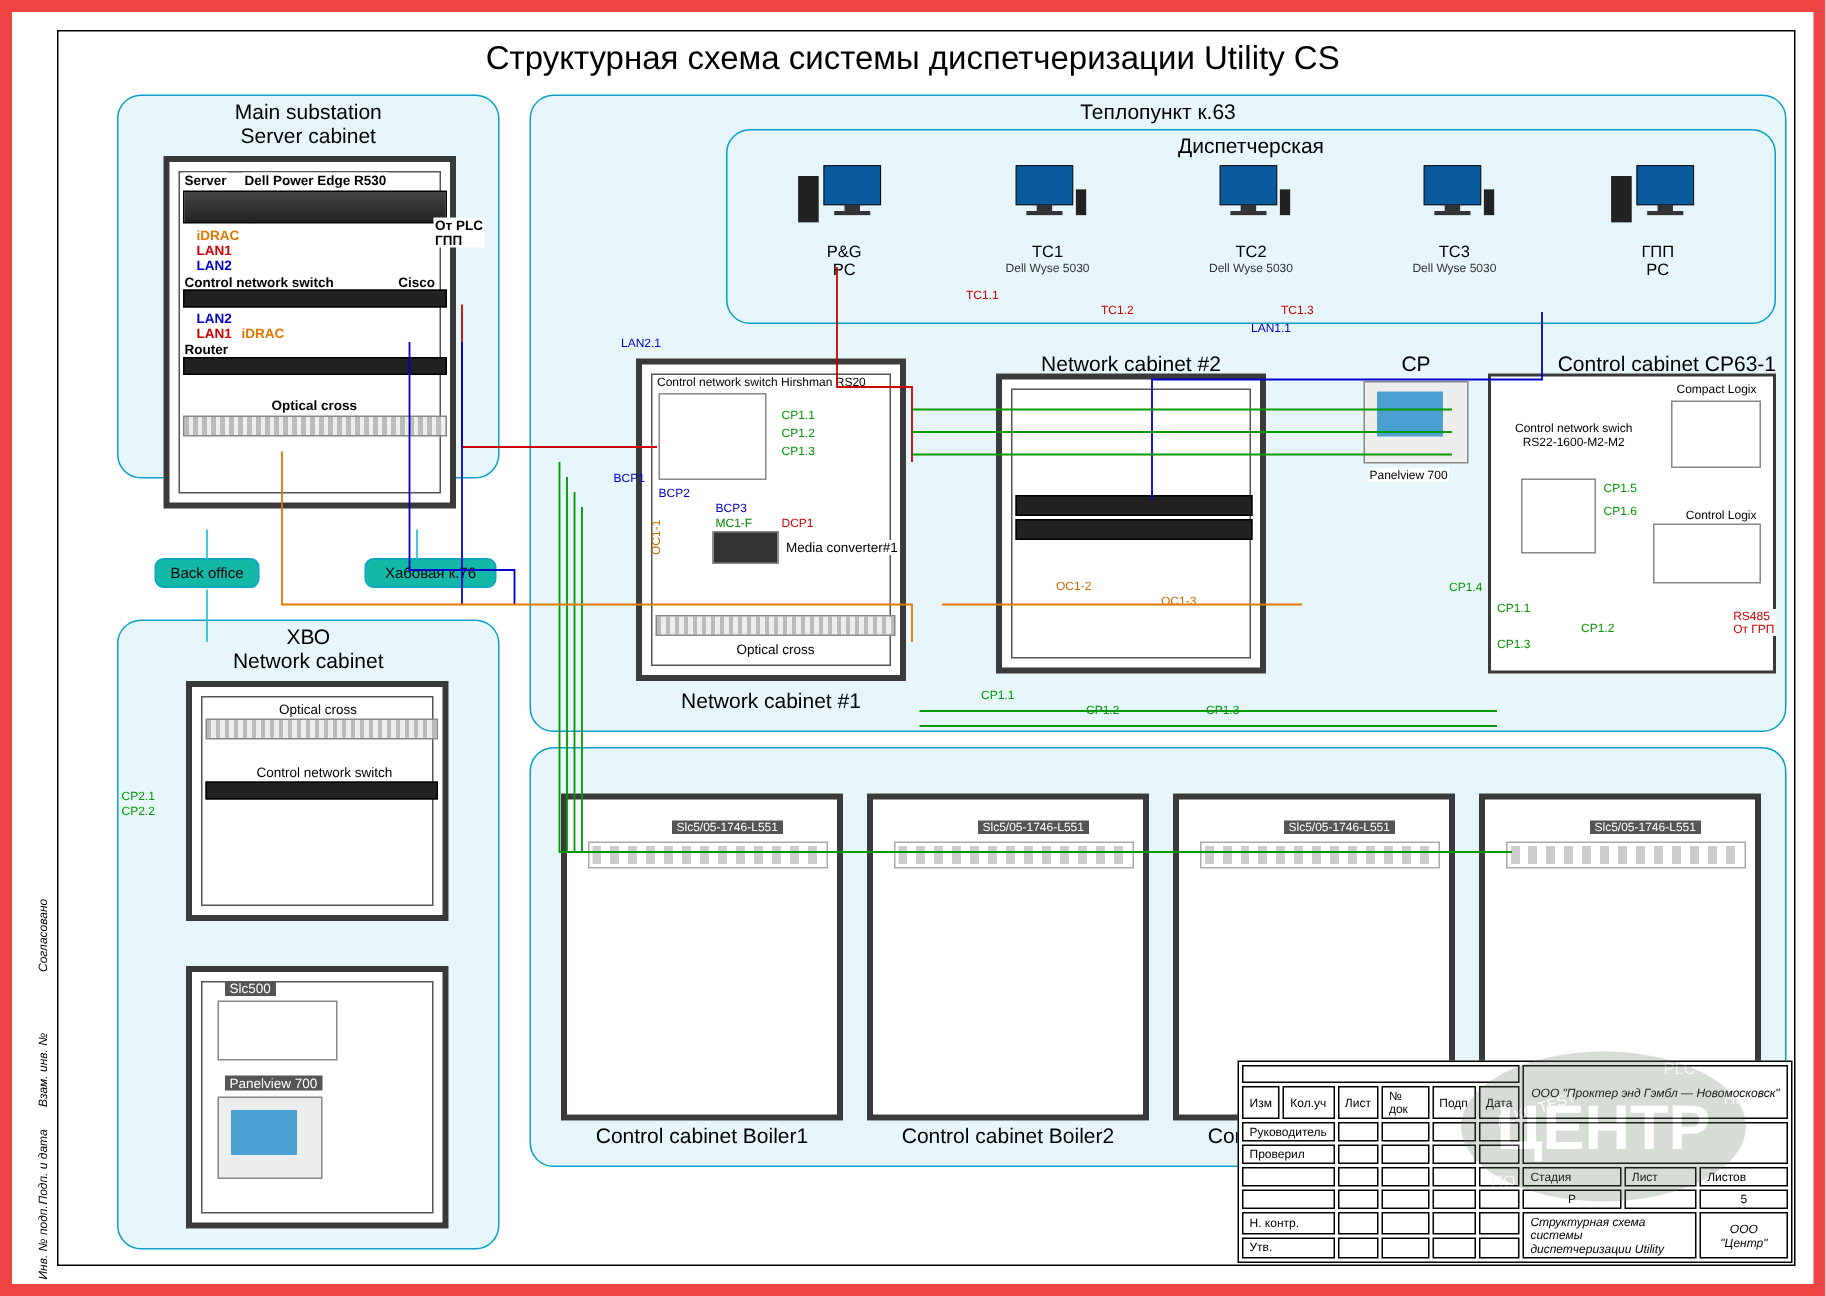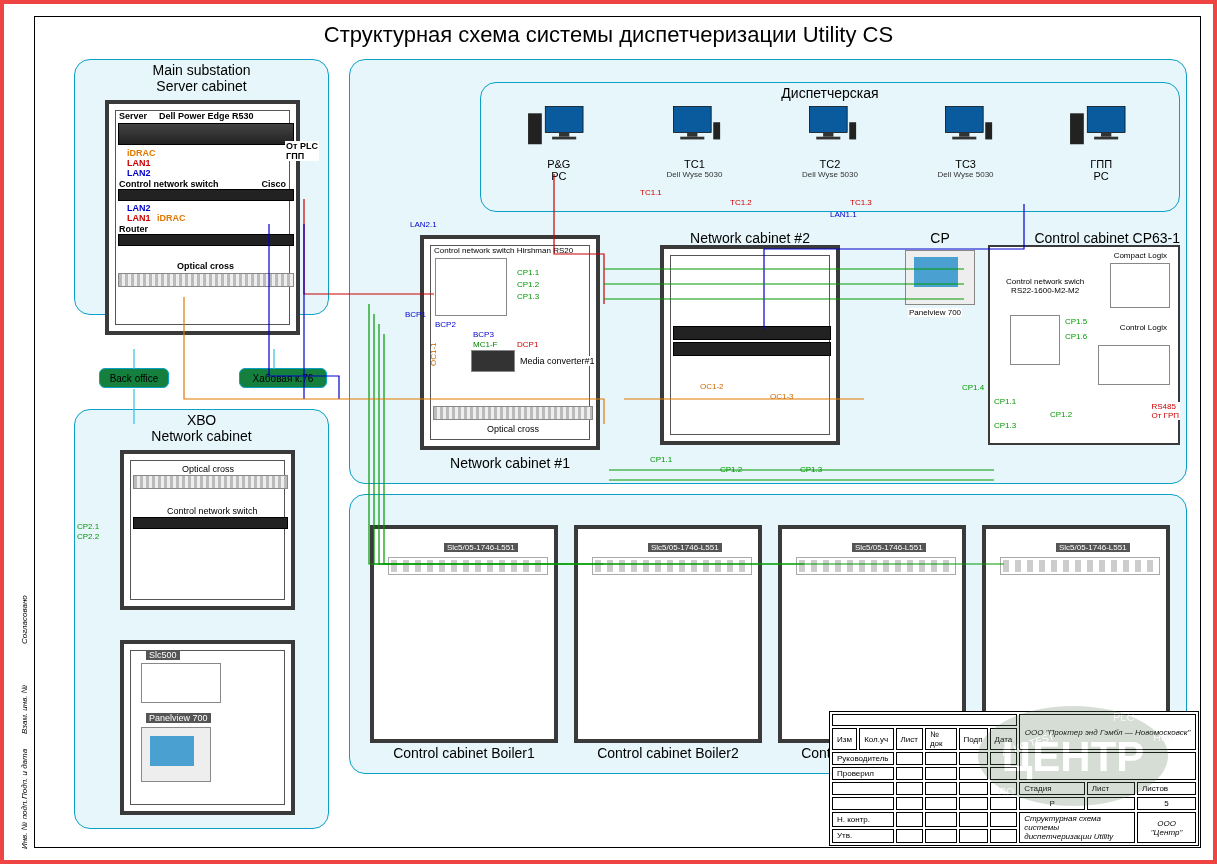--- a/index.html
+++ b/index.html
@@ -1,27 +1,27 @@
 <!DOCTYPE html>
 <html><head>
 <meta charset="utf-8">
 <style>
   * { box-sizing: border-box; margin: 0; padding: 0; }
   body { font-family: Arial, sans-serif; background: #fff; }
-  .page { position: relative; width: 1217px; height: 864px; border: 4px solid #ef4444; }
+  .page { position: relative; width: 1217px; height: 864px; border: 8px solid #ef4444; }
   .inner-frame { position: absolute; top: 12px; left: 30px; right: 12px; bottom: 12px; border: 1.5px solid #000; }
   .title { position: absolute; top: 18px; left: 0; right: 0; text-align: center; font-size: 22px; }
   .zone { position: absolute; border: 1.5px solid #0aa0c8; border-radius: 16px; background: #e6f6fb; }
   .zone-title { text-align: center; font-size: 14px; margin-top: 2px; }
   .rack { position: absolute; border: 4px solid #3a3a3a; background: #fff; }
   .rack-in { position: absolute; inset: 6px; border: 1.5px solid #555; }
   .device { position: absolute; background: #222; border: 1px solid #000; }
   .dev-label { position: absolute; font-size: 9px; color: #000; background: #fff; padding: 0 1px; white-space: nowrap; }
   .cross { position: absolute; height: 14px; background: repeating-linear-gradient(90deg,#bbb 0 3px,#eee 3px 6px); border: 1px solid #888; }
-  .node { position: absolute; border: 1.5px solid #0aa0c8; border-radius: 6px; background: #15803d; font-size: 10px; display: flex; align-items: center; justify-content: center; }
+  .node { position: absolute; border: 1.5px solid #0aa0c8; border-radius: 6px; background: #14b8a6; font-size: 10px; display: flex; align-items: center; justify-content: center; }
   .rack-label { position: absolute; font-size: 14px; text-align: center; }
   .pc-row { position: absolute; display: flex; justify-content: space-around; }
   .pc { display: flex; flex-direction: column; align-items: center; font-size: 11px; }
   .pc svg { width: 70px; height: 55px; }
   .pc .sub { font-size: 8px; color: #333; }
   .wire-label { position: absolute; font-size: 8px; color: #c00; white-space: nowrap; }
   .wire-label.green { color: #090; }
   .wire-label.blue { color: #00c; }
   .wire-label.orange { color: #c60; }
   .panel { position: absolute; border: 1px solid #888; background: #eee; }
@@ -99,20 +99,21 @@
         <div class="panel" style="left:10px; top:12px; width:80px; height:40px; background:#fff;"></div>
         <div class="dev-label" style="left:15px; top:62px; background:#555; color:#fff; padding:0 3px;">Panelview 700</div>
         <div class="panel" style="left:10px; top:76px; width:70px; height:55px;">
           <div class="screen" style="left:8px; top:8px; width:44px; height:30px;"></div>
         </div>
       </div>
     </div>
   </div>
 
   <div class="zone" style="left:345px; top:55px; width:838px; height:425px;">
+    <div class="zone-title">Теплопункт к.63</div>
 
     <div class="zone" style="left:130px; top:22px; width:700px; height:130px;">
       <div class="zone-title">Диспетчерская</div>
       <div class="pc-row" style="left:10px; right:10px; top:20px;">
         <div class="pc">
           <svg viewBox="0 0 100 80">
               <rect x="30" y="5" width="55" height="38" fill="#0a5a9e" stroke="#000"></rect>
               <rect x="50" y="43" width="15" height="6" fill="#333"></rect>
               <rect x="40" y="49" width="35" height="4" fill="#333"></rect>
               <rect x="5" y="15" width="20" height="45" fill="#222"></rect>
@@ -205,21 +206,21 @@
       <div class="screen" style="left:8px; top:6px; width:44px; height:30px;"></div>
     </div>
     <div class="sub-label" style="left:558px; top:248px;">Panelview 700</div>
 
     <div class="rack" style="left:638px; top:185px; width:192px; height:200px; border-width:2px;">
       <div class="sub-label" style="left:15px; top:30px; white-space:pre-line; text-align:center;">Control network swich
 RS22-1600-M2-M2</div>
       <div class="panel" style="left:20px; top:68px; width:50px; height:50px; background:#fff;"></div>
       <div class="sub-label" style="right:10px; top:4px;">Compact Logix</div>
       <div class="panel" style="right:8px; top:16px; width:60px; height:45px; background:#fff;"></div>
-      <div class="sub-label" style="right:10px; top:76px;">Control Logix</div>
+      <div class="sub-label" style="right:10px; top:88px;">Control Logix</div>
       <div class="panel" style="right:8px; top:98px; width:72px; height:40px; background:#fff;"></div>
       <div class="wire-label green" style="left:75px; top:70px;">CP1.5</div>
       <div class="wire-label green" style="left:75px; top:85px;">CP1.6</div>
       <div class="wire-label green" style="left:4px; top:150px;">CP1.1</div>
       <div class="wire-label green" style="left:60px; top:163px;">CP1.2</div>
       <div class="wire-label green" style="left:4px; top:174px;">CP1.3</div>
       <div class="wire-label green" style="left:-28px; top:136px;">CP1.4</div>
       <div class="sub-label" style="right:-2px; top:155px; color:#c00; white-space:pre-line;">RS485
 От ГРП</div>
     </div>

